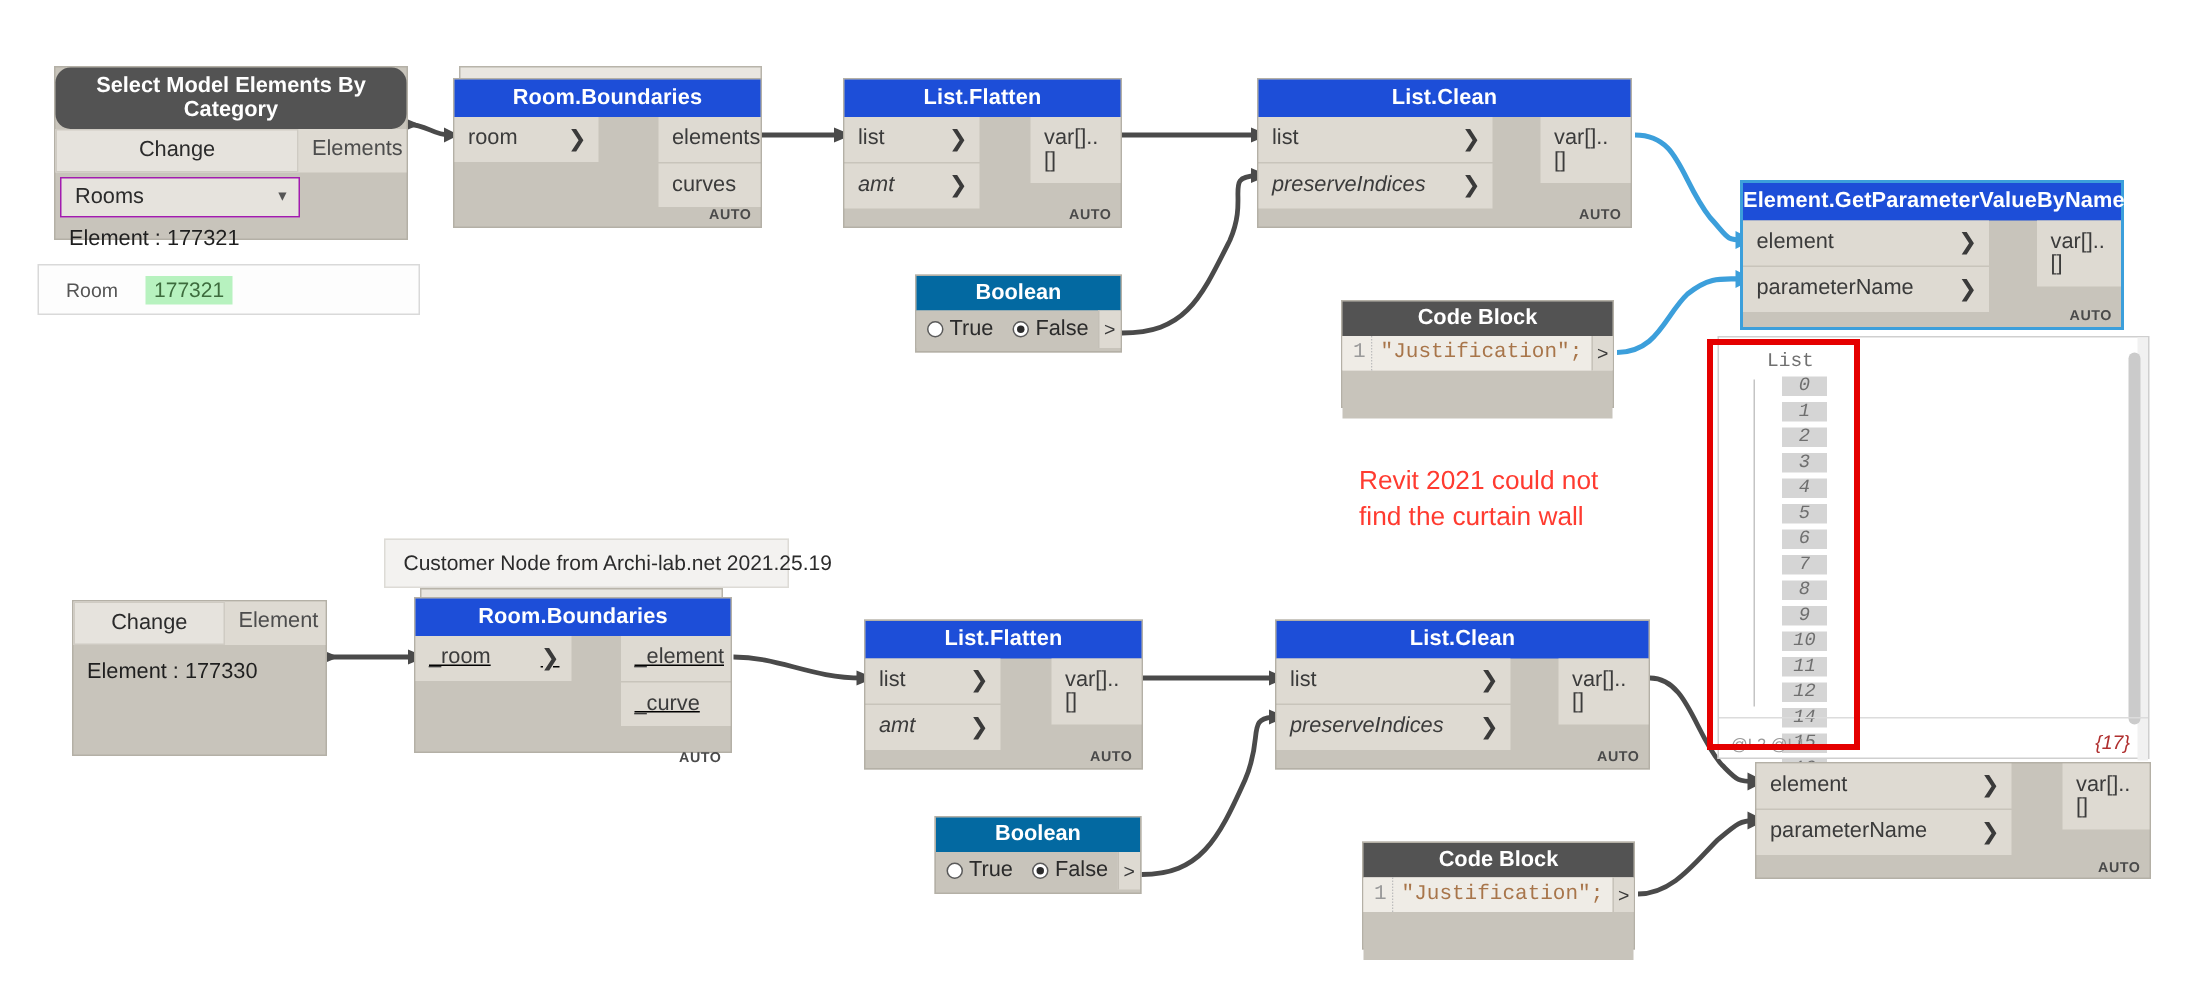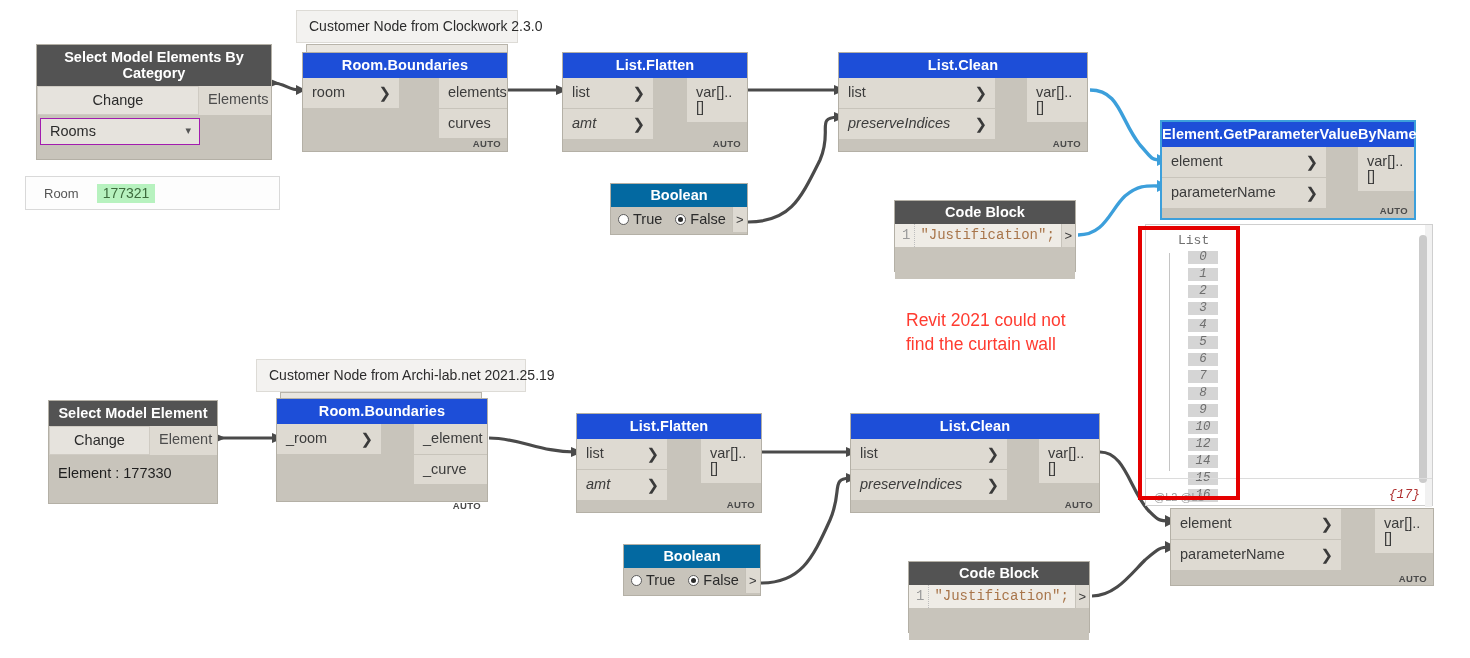--- a/index.html
+++ b/index.html
@@ -31,21 +31,21 @@
   .stack{position:absolute;background:#e9e6e0;border:1px solid #b8b4aa;box-sizing:border-box;}
 
   
   .banner{position:absolute;background:#f3f2f0;border:1px solid #dddbd6;
           font-size:14px;color:#2b2b2b;padding:7px 12px 8px 12px;box-sizing:border-box;
           white-space:nowrap;}
 
   
   .selnode{position:absolute;background:#c8c4bb;border:1px solid #b4b0a6;box-sizing:border-box;}
   .selnode .hdr{background:#535353;color:#fff;font-size:14.5px;font-weight:bold;
-                text-align:center;padding:4px 0 5px 0;}
+                text-align:center;padding:4px 0 5px 0;border-radius:10px;}
   .selrow{display:flex;}
   .btn-change{background:#e6e3dd;border:1px solid #cfcbc3;box-sizing:border-box;
               font-size:14.5px;color:#2b2b2b;text-align:center;padding:5px 0 6px 0;}
   .outlabel{background:#dedad2;color:#4d4d4d;font-size:14.5px;
             padding:5px 9px 6px 9px;box-sizing:border-box;text-align:center;}
   .combo{position:relative;background:#e6e3dd;border:1px solid #a21caf;box-sizing:border-box;
          font-size:14.5px;color:#2b2b2b;padding:4px 9px 5px 9px;margin:3px 0 0 3px;}
   .combo .caret{position:absolute;right:8px;top:5px;font-size:11px;color:#555;}
   .elemtxt{font-size:14.5px;color:#1f1f1f;padding:6px 0 0 9px;}
 
@@ -83,21 +83,21 @@
 
   
   .watch{position:absolute;background:#ffffff;border:1px solid #cfcfcf;box-sizing:border-box;}
   .wlist{position:relative;font-family:"Liberation Mono","DejaVu Sans Mono",monospace;
          padding:8px 0 0 10px;}
   .wtitle{font-size:13px;color:#707070;padding-left:22px;font-style:normal;}
   .wspine{position:absolute;left:23px;top:28px;width:1px;background:#c4c4c4;}
   .widx{font-size:12.5px;color:#6f6f6f;font-style:italic;background:#d5d5d5;
         display:inline-block;min-width:24px;text-align:center;margin:1.5px 0 1.5px 32px;
         padding:0 3px;}
-  .wcount{position:absolute;right:12px;bottom:3px;font-size:13px;color:#b03030;font-style:italic;font-family:Liberation Mono, monospace;}
+  .wcount{position:absolute;right:12px;bottom:3px;font-size:13px;color:#b03030;font-style:italic;}
   .wlevels{position:absolute;left:8px;bottom:2px;font-size:11px;color:#9a9a9a;
            font-family:Liberation Sans, sans-serif;}
   .wsb{position:absolute;right:5px;top:10px;width:8px;border-radius:4px;background:#cbcbcb;}
   .wsb-outer{position:absolute;right:0;top:0;width:7px;background:#f1f1f1;}
   .wfoot{position:absolute;left:0;right:0;bottom:0;height:26px;border-top:1px solid #dcdcdc;}
 
   
   .redbox{position:absolute;border:4px solid #e50000;box-sizing:border-box;}
 
   
@@ -152,28 +152,28 @@
   <div class="selnode" style="left:36px;top:44px;width:236px;height:116px;">
     <div class="hdr">Select Model Elements By Category</div>
     <div class="selrow">
       <div class="btn-change" style="width:163px;">Change</div>
       <div class="outlabel" style="width:72px;">Elements</div>
     </div>
     <div class="combo" style="width:160px;">
       <span>Rooms</span>
       <span class="caret">▾</span>
     </div>
+    <div class="elemtxt">Element : 177321</div>
   </div>
 
   <div class="preview" style="left:25px;top:176px;width:255px;height:34px;">
     <span class="pk">Room</span>
     <span class="pv">177321</span>
   </div>
 
-  <div class="banner" style="left:296px;top:10px;width:222px;height:33px;">Customer Node from Clockwork 2.3.0</div>
 
   <div class="stack" style="left:306px;top:44px;width:202px;height:10px;"></div>
   <div class="node" style="left:302px;top:52px;width:206px;height:100px;">
     <div class="hdr">Room.Boundaries</div>
     <div class="body" style="height:74px;">
       <div class="ports">
         <div class="in-col">
           <div class="port" style="width:96px;">
             <span>room</span>
             <span class="chev">❯</span>
@@ -298,20 +298,21 @@
           <div style="line-height: 1;"><div class="widx">1</div></div>
           <div style="line-height: 1;"><div class="widx">2</div></div>
           <div style="line-height: 1;"><div class="widx">3</div></div>
           <div style="line-height: 1;"><div class="widx">4</div></div>
           <div style="line-height: 1;"><div class="widx">5</div></div>
           <div style="line-height: 1;"><div class="widx">6</div></div>
           <div style="line-height: 1;"><div class="widx">7</div></div>
           <div style="line-height: 1;"><div class="widx">8</div></div>
           <div style="line-height: 1;"><div class="widx">9</div></div>
           <div style="line-height: 1;"><div class="widx">10</div></div>
+          <div style="line-height: 1;"><div class="widx">11</div></div>
           <div style="line-height: 1;"><div class="widx">12</div></div>
           <div style="line-height: 1;"><div class="widx">14</div></div>
           <div style="line-height: 1;"><div class="widx">15</div></div>
           <div style="line-height: 1;"><div class="widx">16</div></div>
         </div>
     </div>
     <div class="wsb-outer" style="height:282px;"></div>
     <div class="wsb" style="height:248px;"></div>
     <div class="wfoot">
       <span class="wlevels">@L2 @L1</span>
@@ -343,34 +344,33 @@
       <div class="auto">AUTO</div>
     </div>
   </div>
 
   <div class="anno" style="left:906px;top:308px;width:200px;">
     <div>Revit 2021 could not</div>
     <div>find the curtain wall</div>
   </div>
 
   <div class="selnode" style="left:48px;top:400px;width:170px;height:104px;">
-    <div class="hdr">Select Model Element</div>
     <div class="selrow">
       <div class="btn-change" style="width:103px;">Change</div>
       <div class="outlabel" style="width:67px;">Element</div>
     </div>
     <div class="elemtxt" style="padding-top:10px;">Element : 177330</div>
   </div>
 
   <div class="banner" style="left:256px;top:359px;width:270px;height:33px;">Customer Node from Archi-lab.net 2021.25.19</div>
 
   <div class="stack" style="left:280px;top:392px;width:202px;height:10px;"></div>
   <div class="node" style="left:276px;top:398px;width:212px;height:104px;">
     <div class="hdr">Room.Boundaries</div>
-    <div class="body" style="height:90px;">
+    <div class="body" style="height:90px;text-decoration:underline;">
       <div class="ports">
         <div class="in-col">
           <div class="port" style="width:104px;">
             <span>_room</span>
             <span class="chev">❯</span>
           </div>
         </div>
         <div class="out-col">
           <div class="port out" style="width:73px;">
             <span>_element</span>

